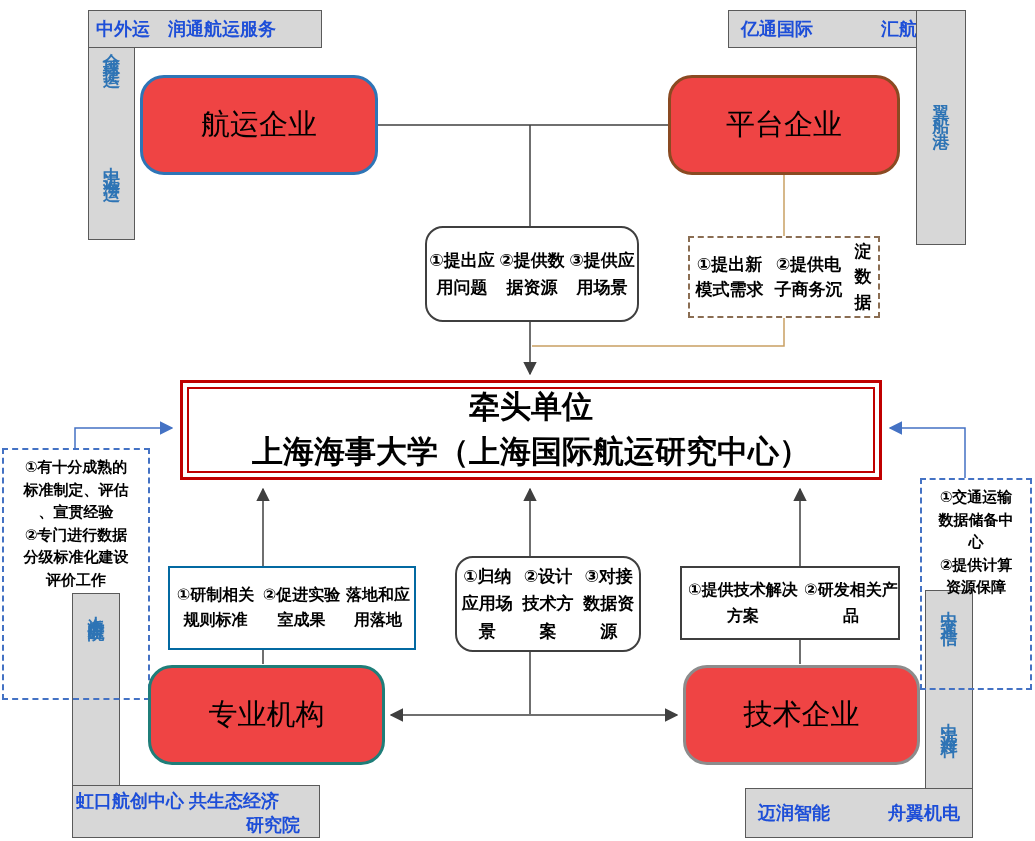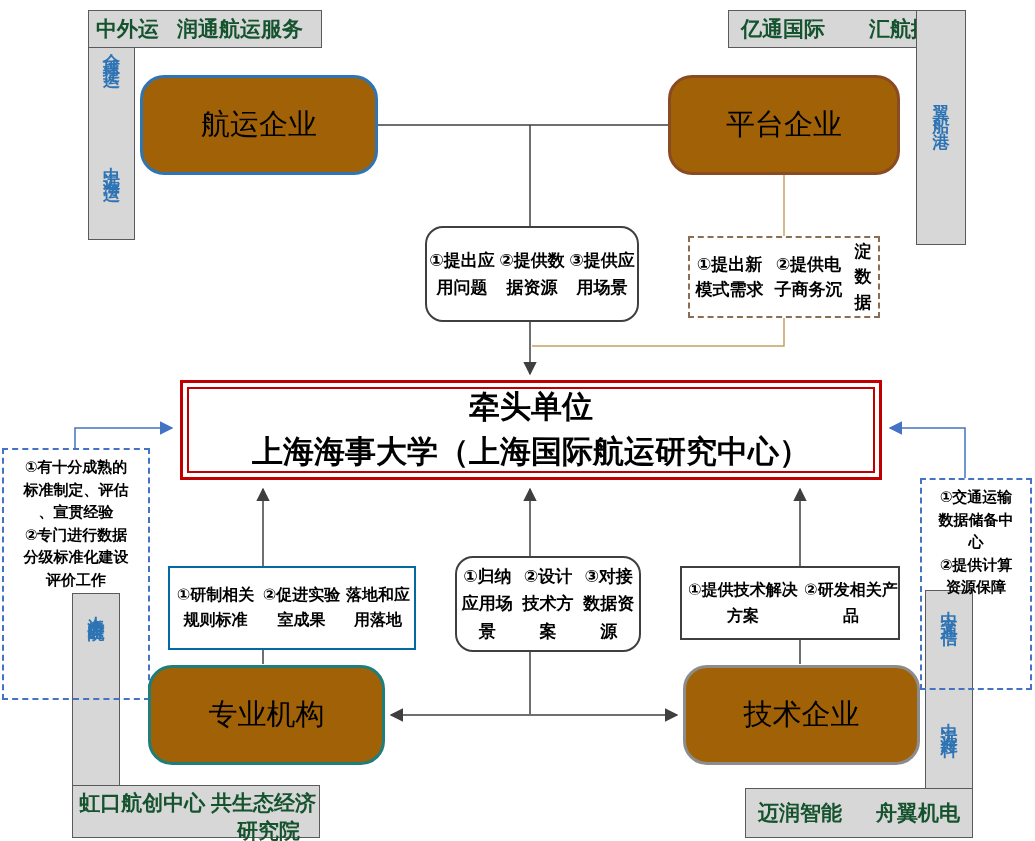--- a/index.html
+++ b/index.html
@@ -13,48 +13,48 @@
   .gray { position:absolute; background:#D7D7D7; border:1px solid #5a5a5a; z-index:1; }
   .g-tl-v { left:88px;  top:10px;  width:47px;  height:230px; }
   .g-tl-h { left:88px;  top:10px;  width:234px; height:38px; }
   .g-tr-h { left:728px; top:10px;  width:238px; height:38px; }
   .g-tr-v { left:916px; top:10px;  width:50px;  height:235px; }
   .g-bl-v { left:72px;  top:593px; width:48px;  height:245px; }
   .g-bl-h { left:72px;  top:785px; width:248px; height:53px; }
   .g-br-v { left:925px; top:590px; width:48px;  height:248px; }
   .g-br-h { left:745px; top:788px; width:228px; height:50px; }
 
-  .blue-label { color:#14532d; font-size:21px; font-weight:600; white-space:nowrap; }
+  .blue-label { color:#1d4ed8; font-size:18px; font-weight:600; white-space:nowrap; }
   .hrow { display:flex; align-items:center; height:100%; }
   .row-pad { padding:0 12px; justify-content:space-between;align-items:center; }
   .row-left { padding-left:7px; gap:18px; }
 
   .vtext {
     position:absolute; left:50%; transform:translateX(-50%);
     writing-mode:vertical-rl; text-orientation:upright;
     color:#2E74B5; font-size:17px; font-weight:600;
   }
   .ls6 { letter-spacing:6px; } .ls14 { letter-spacing:14px; } .ls2 { letter-spacing:2px; }
 
   .bl-lines { position:absolute; left:76px; top:789px; width:240px; z-index:2; }
-  .bl-lines .l1 { text-align:right; }
+  .bl-lines .l1 { text-align:left; }
   .bl-lines .l2 { text-align:right; padding-right:16px; }
 
   
   .panel { position:absolute; border:2px dashed #4472C4; background:transparent; z-index:2; }
   .panel-left  { left:2px;   top:448px; width:148px; height:252px; }
   .panel-right { left:920px; top:478px; width:112px; height:212px; }
   .panel-text { position:absolute; width:100%; top:6px; font-weight:bold; font-size:15px; line-height:1.5; text-align:center; color:#000; }
 
   
   #connectors { position:absolute; left:0; top:0; width:1035px; height:841px; z-index:3; pointer-events:none; }
 
   
   .node {
-    position:absolute; background:#a16207; border-radius:24px; z-index:4;
+    position:absolute; background:#ef4444; border-radius:24px; z-index:4;
     display:flex; align-items:center; justify-content:center; font-size:29px; color:#000;
   }
   .n-shipping     { left:140px; top:75px;  width:238px; height:100px; border:3px solid #2E75B6; }
   .n-platform     { left:668px; top:75px;  width:232px; height:100px; border:3px solid #8A4A22; }
   .n-professional { left:148px; top:665px; width:237px; height:100px; border:3px solid #1F7E79; }
   .n-tech         { left:683px; top:665px; width:237px; height:100px; border:3px solid #8C8C8C; }
 
   
   .lead-outer { position:absolute; left:180px; top:380px; width:702px; height:100px; border:3px solid #C00000; background:#fff; z-index:4; }
   .lead-inner {

